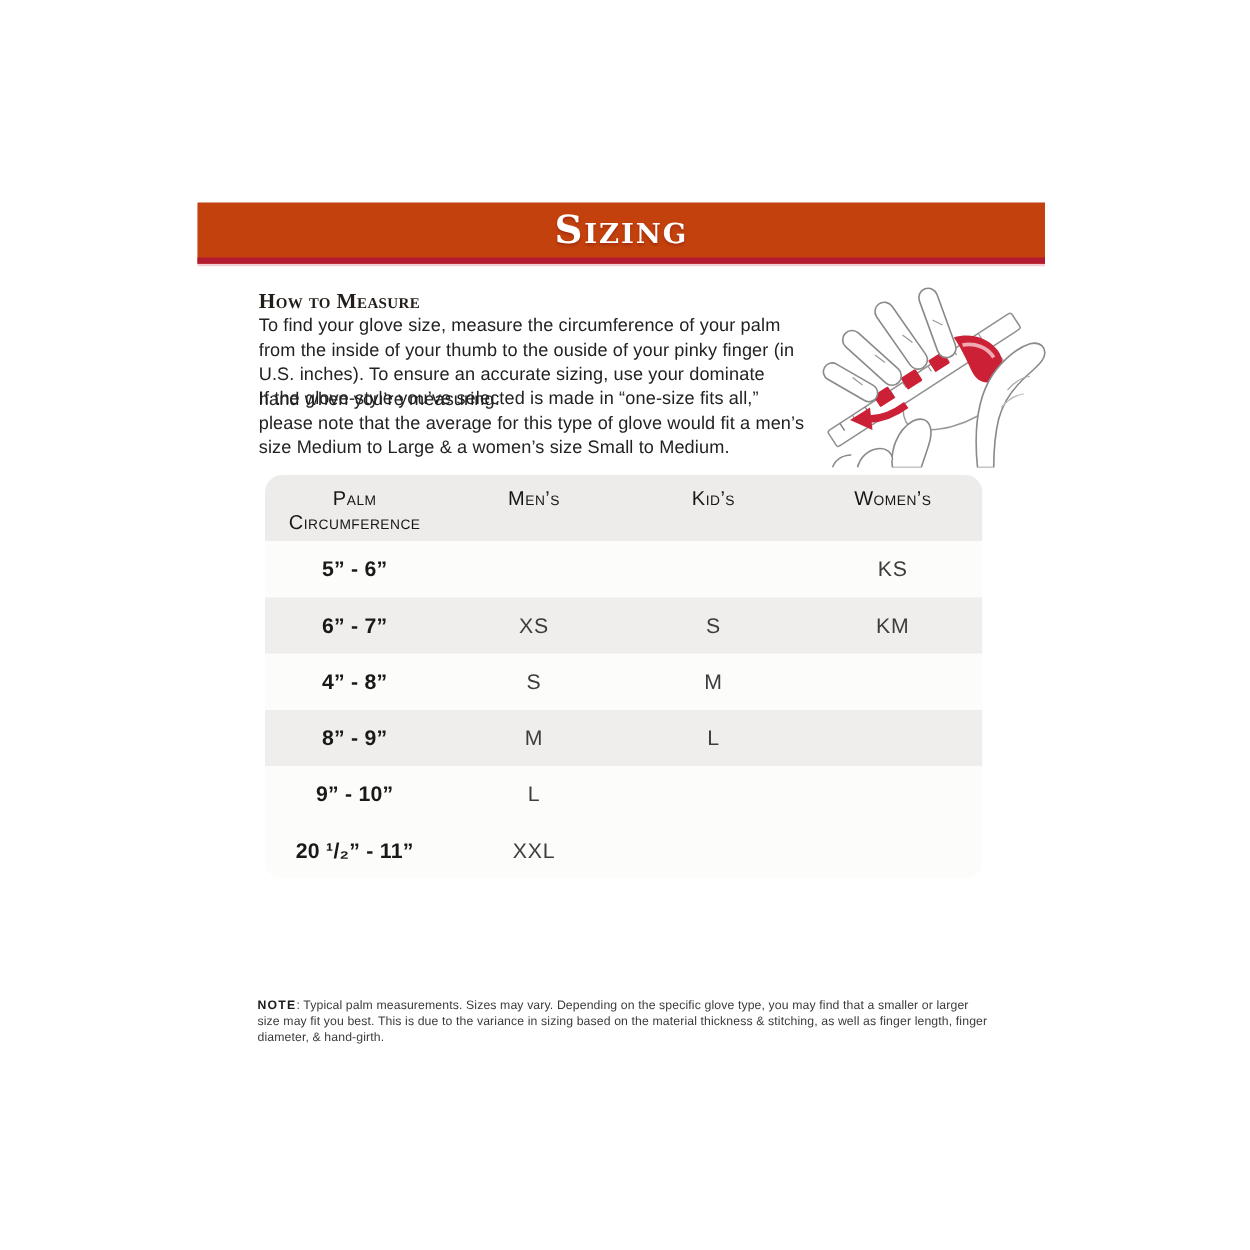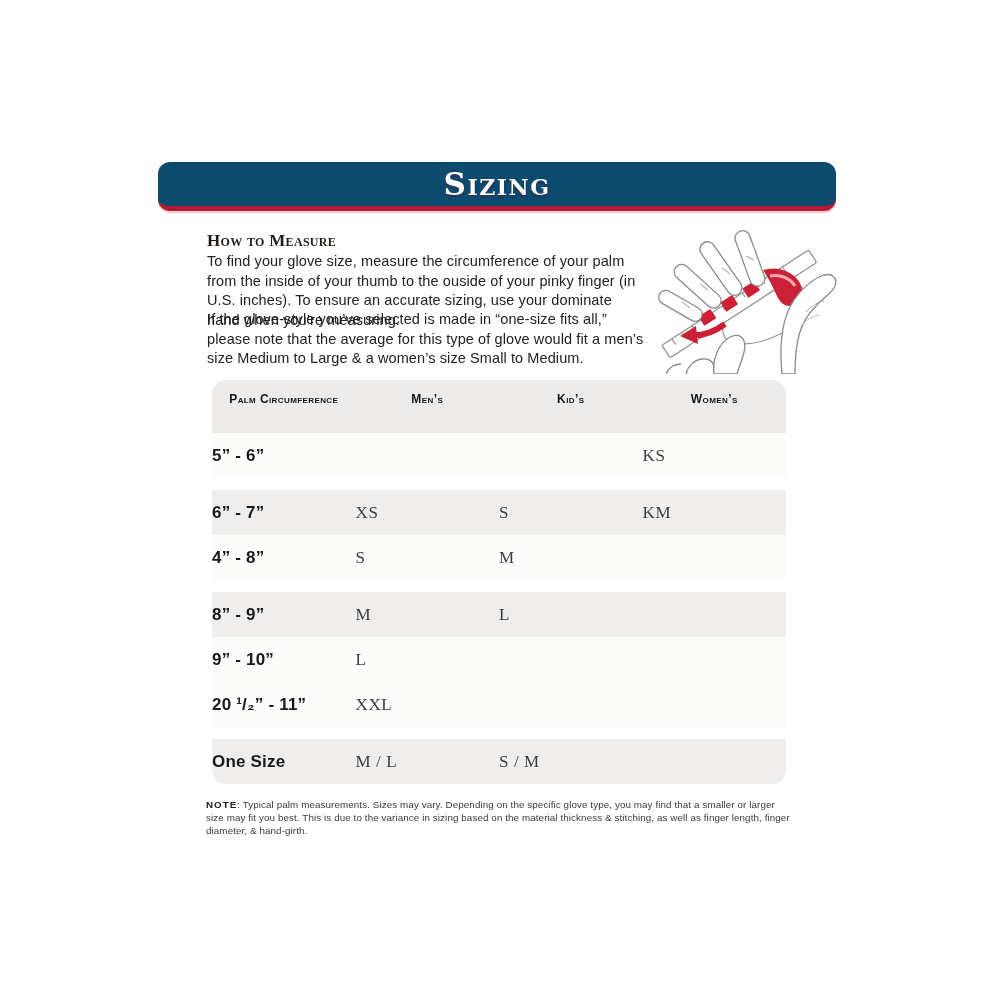--- a/index.html
+++ b/index.html
@@ -4,23 +4,23 @@
 <style>
   html,body{margin:0;padding:0;background:#fff;}
   .canvas{
     position:relative;width:1000px;height:1000px;background:#ffffff;
     font-family:"Liberation Sans",sans-serif;overflow:hidden;
   }
 
   
   .banner{
     position:absolute;left:158px;top:162px;width:678px;height:44px;
-    background:#0c4a6e;border-bottom:5px solid #b21b31;
+    background:#c2410c;border-bottom:5px solid #b21b31;
     box-shadow:0 2px 0 #f1ced4;
-    display:flex;align-items:center;justify-content:center;border-radius:12px;
+    display:flex;align-items:center;justify-content:center;
   }
   .banner-title{
     font-family:"DejaVu Serif",serif;font-variant:small-caps;font-weight:700;
     font-size:31px;color:#ffffff;letter-spacing:1.5px;
     text-shadow:0 2px 2px rgba(110,0,20,.35);
   }
 
   
   .howto-heading{
     position:absolute;left:207px;top:231px;
@@ -38,31 +38,31 @@
   .illustration{position:absolute;left:630px;top:220px;width:220px;height:154px;}
 
   
   .size-table{
     position:absolute;left:212px;top:380px;width:574px;
     border-radius:14px;overflow:hidden;
   }
   .thead{display:flex;background:#edecea;height:53px;}
   .th{
     width:25%;text-align:center;padding-top:10px;box-sizing:border-box;
-    font-weight:700;font-variant:small-caps;font-size:12px;line-height:19px;
+    font-weight:400;font-variant:small-caps;font-size:16px;line-height:19px;
     letter-spacing:.4px;color:#161616;
   }
   .th span{display:inline-block;max-width:126px;}
   .tr{display:flex;height:45px;align-items:center;}
   .tr.odd{background:#fcfcfb;}
-  .tr.even{background:#efeeec;margin-top:12px;}
-  .td{width:25%;box-sizing:border-box;}
+  .tr.even{background:#efeeec;}
+  .td{width:25%;text-align:center;box-sizing:border-box;}
   .td.palm{font-weight:700;font-size:17px;color:#191919;letter-spacing:.2px;}
   .td.val{font-size:17px;font-weight:400;color:#3d3d3d;letter-spacing:.6px;
-          font-family:Liberation Serif, serif;}
+          font-family:Liberation Sans, sans-serif;}
 
   
   .note{
     position:absolute;left:206px;top:799px;width:588px;
     font-size:9.8px;line-height:12.8px;color:#3a3a3a;letter-spacing:.1px;
   }
   .note b{font-weight:700;letter-spacing:1px;color:#1c1c1c;}
 </style>
 </head>
 <body>
@@ -169,23 +169,17 @@
       <div class="td val">L</div>
       <div class="td val"></div>
       <div class="td val"></div>
     </div>
     <div class="tr odd">
       <div class="td palm">20 ¹/₂” - 11”</div>
       <div class="td val">XXL</div>
       <div class="td val"></div>
       <div class="td val"></div>
     </div>
-    <div class="tr even">
-      <div class="td palm">One Size</div>
-      <div class="td val">M / L</div>
-      <div class="td val">S / M</div>
-      <div class="td val"></div>
-    </div>
   </div>
 
   <div class="note"><b>NOTE</b><span>: Typical palm measurements. Sizes may vary. Depending on the specific glove type, you may find that a smaller or larger size may fit you best. This is due to the variance in sizing based on the material thickness &amp; stitching, as well as finger length, finger diameter, &amp; hand-girth.</span></div>
 
 </div>
 
 </body></html>

